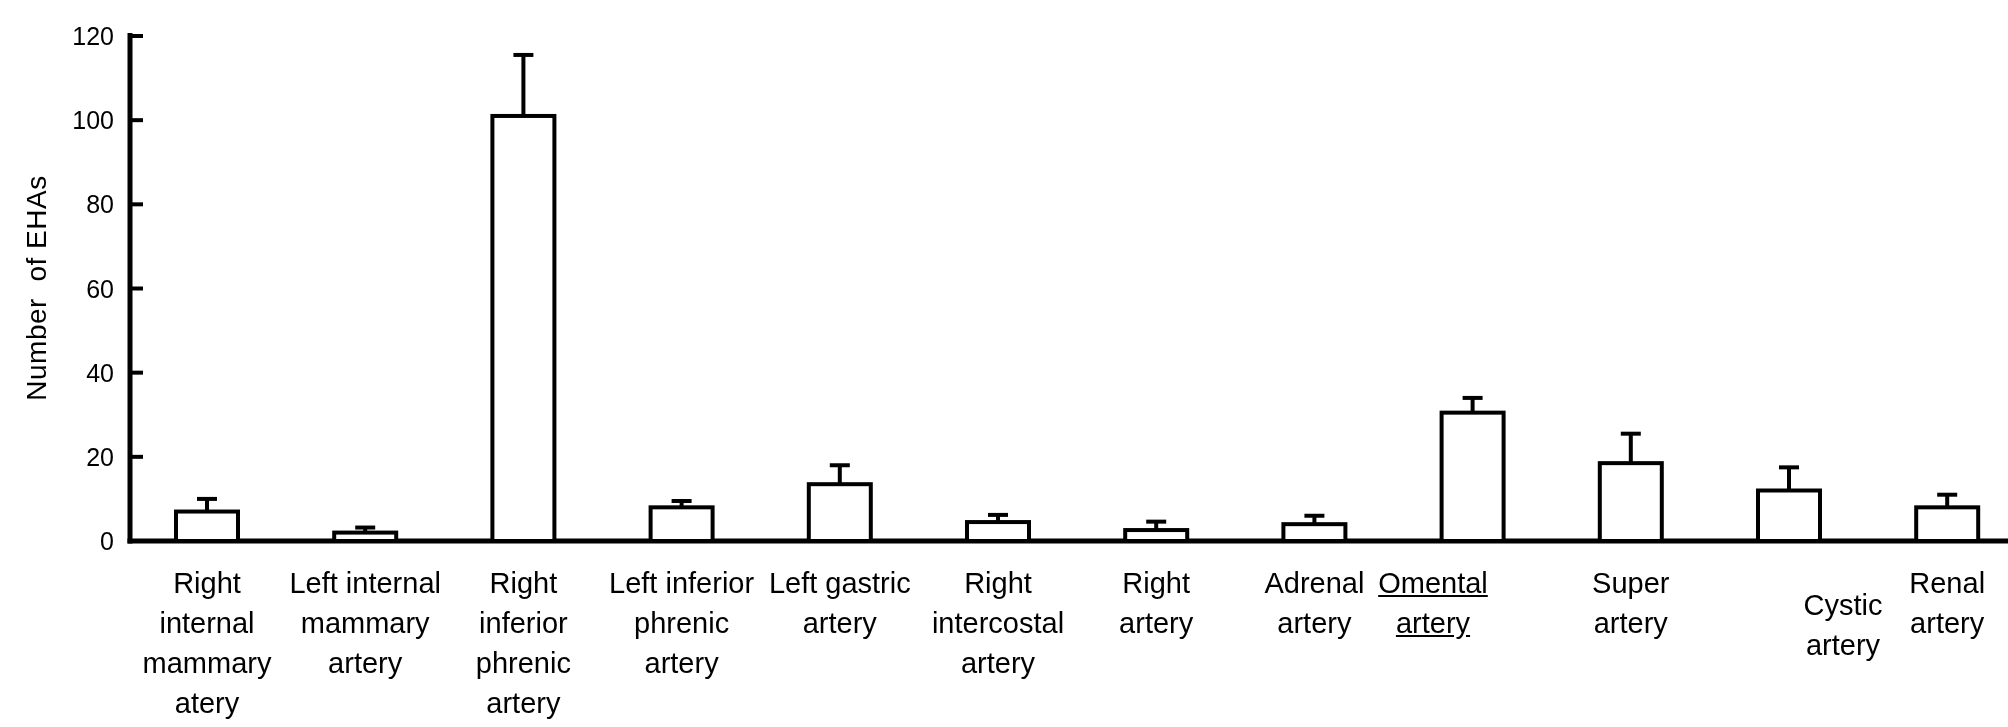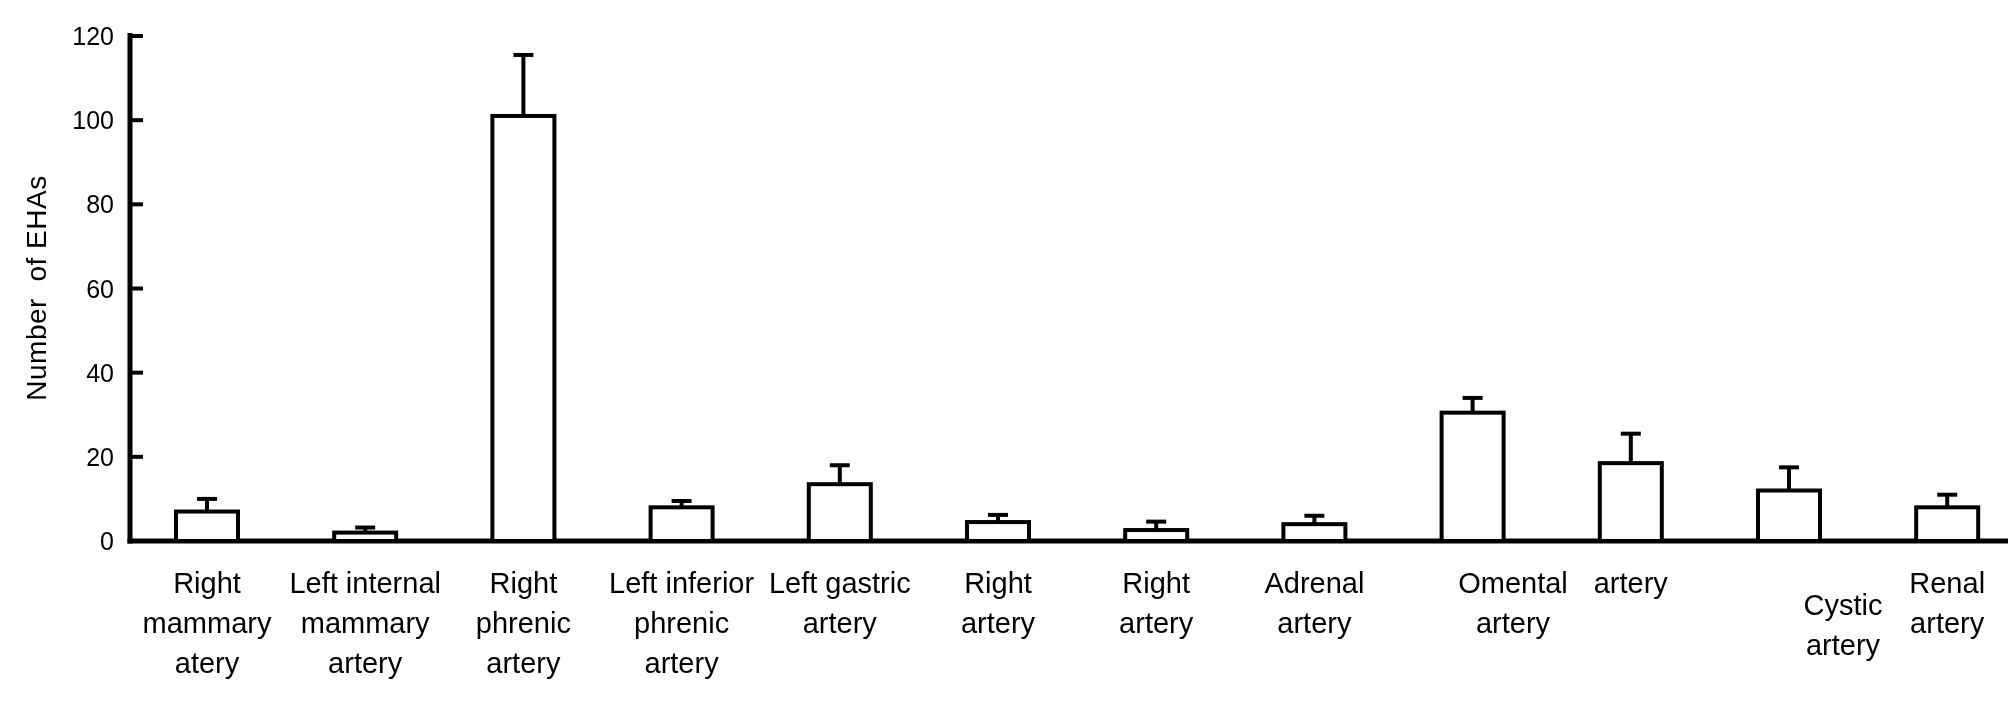--- a/index.html
+++ b/index.html
@@ -107,59 +107,63 @@
       <rect x="1758" y="490.5" width="62" height="50.5" fill="#ffffff" stroke="#000000" stroke-width="4"></rect>
       <line x1="1789" y1="490.5" x2="1789" y2="467.3541666666667" stroke="#000000" stroke-width="4"></line>
       <line x1="1779" y1="467.3541666666667" x2="1799" y2="467.3541666666667" stroke="#000000" stroke-width="4"></line>
       <rect x="1916.1999999999998" y="507.3333333333333" width="62" height="33.666666666666664" fill="#ffffff" stroke="#000000" stroke-width="4"></rect>
       <line x1="1947.1999999999998" y1="507.3333333333333" x2="1947.1999999999998" y2="494.7083333333333" stroke="#000000" stroke-width="4"></line>
       <line x1="1937.1999999999998" y1="494.7083333333333" x2="1957.1999999999998" y2="494.7083333333333" stroke="#000000" stroke-width="4"></line>
     </svg>
   <div class="xlabels" id="xlabels">
       <div class="cat" style="left: 97px;">
         <div class="cat-line">Right</div>
+        <div class="cat-line">internal</div>
         <div class="cat-line">mammary</div>
         <div class="cat-line">atery</div>
       </div>
       <div class="cat" style="left: 255.2px;">
         <div class="cat-line">Left internal</div>
         <div class="cat-line">mammary</div>
         <div class="cat-line">artery</div>
       </div>
       <div class="cat" style="left: 413.4px;">
         <div class="cat-line">Right</div>
+        <div class="cat-line">inferior</div>
         <div class="cat-line">phrenic</div>
         <div class="cat-line">artery</div>
       </div>
       <div class="cat" style="left: 571.6px; text-align: center;">
         <div class="cat-line">Left inferior</div>
         <div class="cat-line">phrenic</div>
         <div class="cat-line">artery</div>
       </div>
       <div class="cat" style="left: 729.8px;">
         <div class="cat-line">Left gastric</div>
         <div class="cat-line">artery</div>
       </div>
       <div class="cat" style="left: 888px;">
         <div class="cat-line">Right</div>
+        <div class="cat-line">intercostal</div>
         <div class="cat-line">artery</div>
       </div>
       <div class="cat" style="left: 1046.2px;">
         <div class="cat-line">Right</div>
         <div class="cat-line">artery</div>
       </div>
       <div class="cat" style="left: 1204.4px;">
         <div class="cat-line">Adrenal</div>
         <div class="cat-line">artery</div>
       </div>
-      <div class="cat" style="left: 1403px;">
+      <div class="cat" style="left: 1323px; text-decoration: underline;">
         <div class="cat-line">Omental</div>
         <div class="cat-line">artery</div>
       </div>
       <div class="cat" style="left: 1520.8px;">
+        <div class="cat-line">Super</div>
         <div class="cat-line">artery</div>
       </div>
       <div class="cat" style="left: 1733px; margin-top: 22px;">
         <div class="cat-line">Cystic</div>
         <div class="cat-line">artery</div>
       </div>
       <div class="cat" style="left: 1837.2px;">
         <div class="cat-line">Renal</div>
         <div class="cat-line">artery</div>
       </div>

